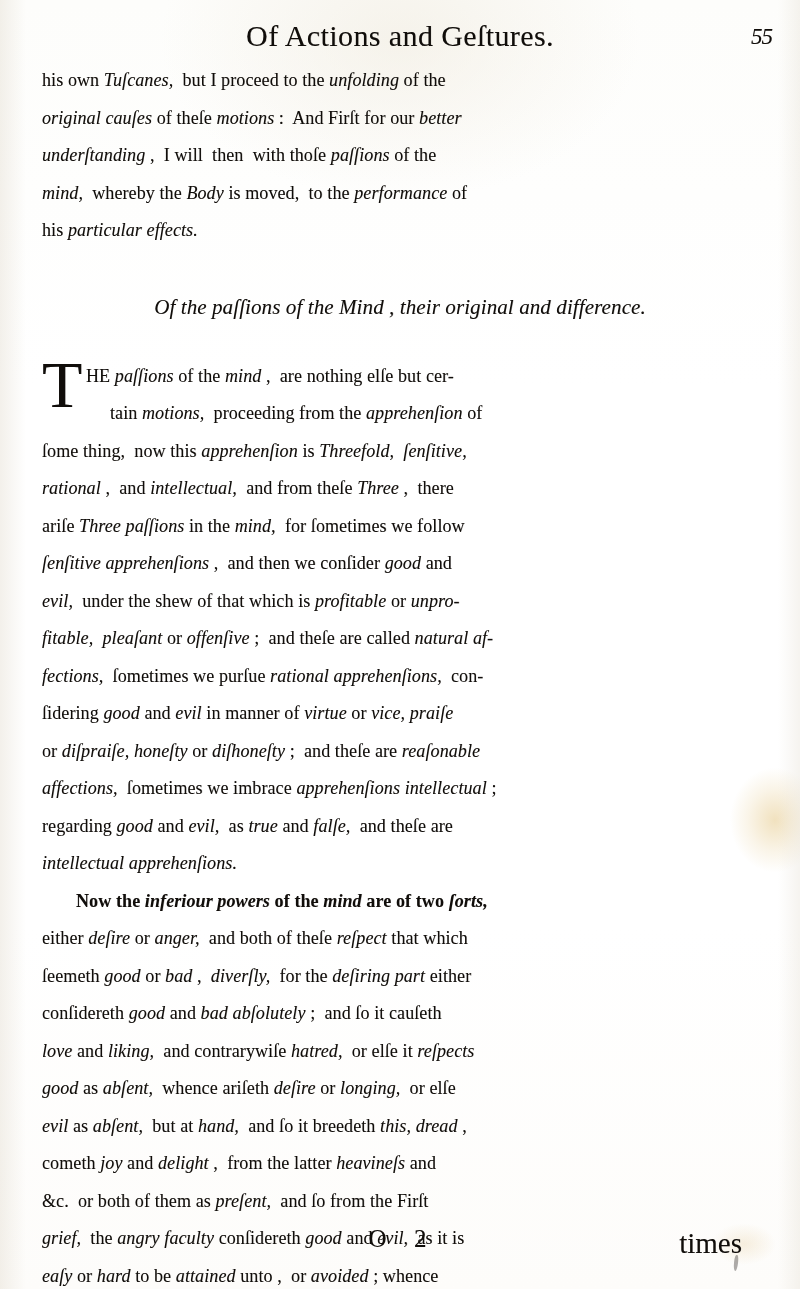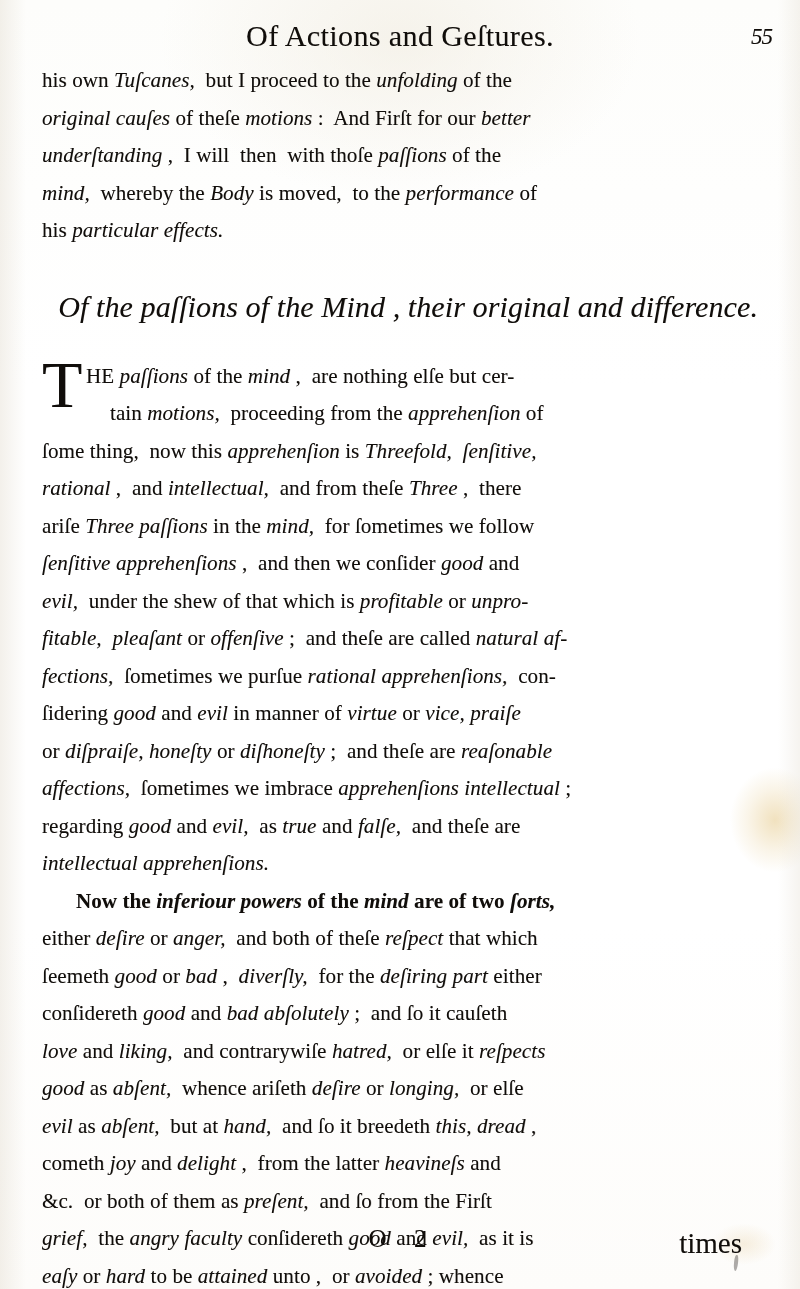--- a/index.html
+++ b/index.html
@@ -74,40 +74,40 @@
   .textblock {
     position: absolute;
     left: 42px;
     top: 60px;
     width: 716px;
   }
 
   .line {
     display: block;
     white-space: pre;
-    font-size: 21px;
+    font-size: 18px;
     line-height: 37.5px;
     letter-spacing: 0.1px;
   }
 
   i, .it {
     font-style: italic;
   }
 
   
   .para-top { margin: 0; padding-top: 2px; }
 
   
   .section-heading {
     margin: 0;
     padding-top: 42px;
     padding-bottom: 6px;
-    text-align: right;
+    text-align: center;
     font-style: italic;
-    font-size: 30px;
+    font-size: 21px;
     line-height: 30px;
     white-space: pre;
     letter-spacing: 0.1px;
   }
 
   
   .dropcap-para {
     position: relative;
     margin: 0;
     padding-top: 30px;

